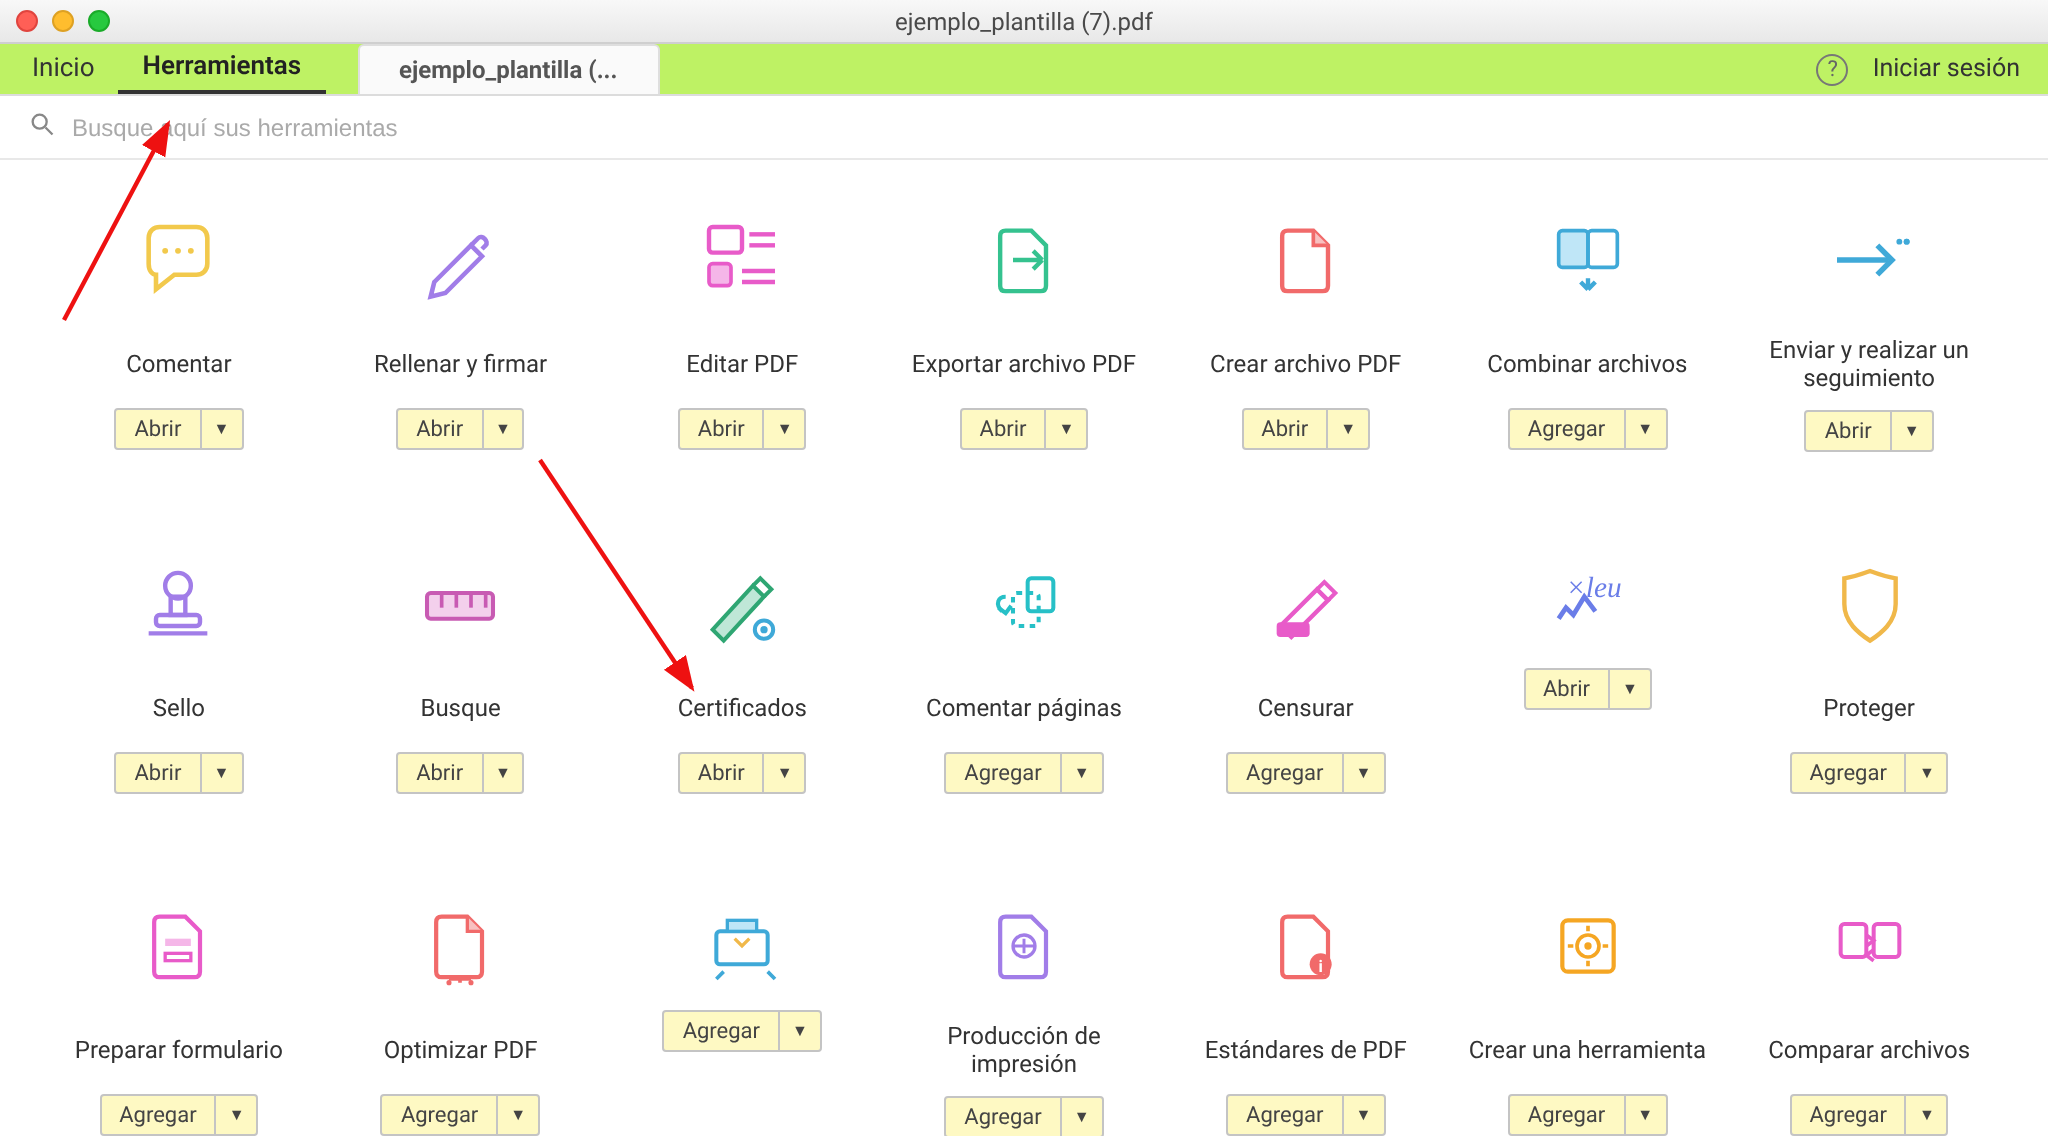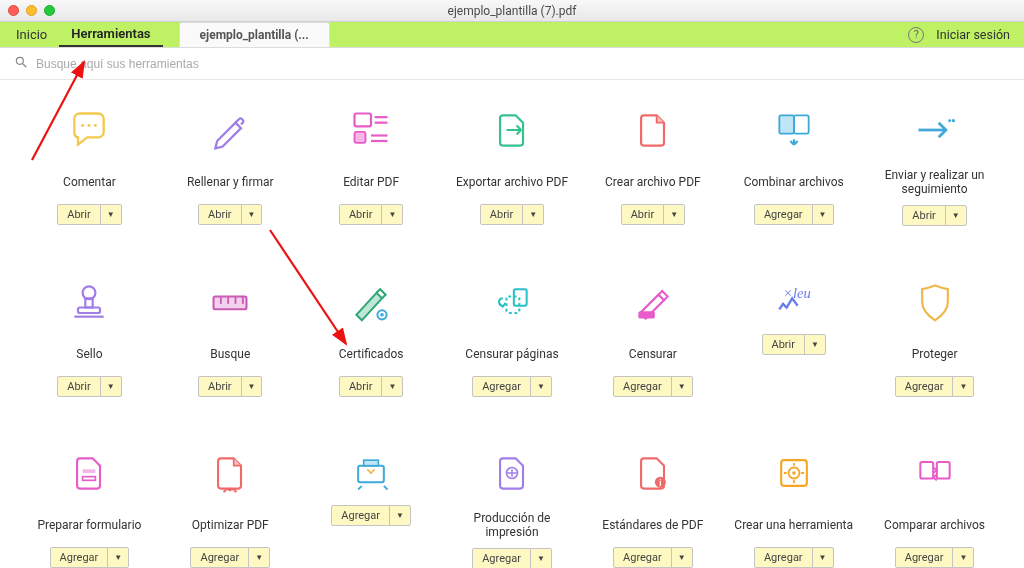--- a/index.html
+++ b/index.html
@@ -351,21 +351,21 @@
   </div>
       <div class="tool">
     <div class="icon-slot">
           <svg viewBox="0 0 48 48">
             <rect x="18" y="18" width="14" height="18" rx="2" fill="none" stroke="#27c0c7" stroke-width="2.2" stroke-dasharray="3 3"></rect>
             <rect x="26" y="10" width="14" height="18" rx="2" fill="none" stroke="#27c0c7" stroke-width="2.2"></rect>
             <path d="M14 20c-4 0-6 4-2 8" fill="none" stroke="#27c0c7" stroke-width="2.2"></path>
             <path d="M10 26l4 3 3-4" fill="none" stroke="#27c0c7" stroke-width="2.2"></path>
           </svg>
         </div>
-    <div class="tool-label">Censurar páginas</div>
+    <div class="tool-label">Comentar páginas</div>
     <div class="tool-btn">
       <span class="btn-main">Agregar</span>
       <span class="btn-arrow">▼</span>
     </div>
   </div>
       <div class="tool">
     <div class="icon-slot">
           <svg viewBox="0 0 48 48">
             <path d="M10 36 L30 16 l6 6 L16 42 z" fill="none" stroke="#e85bc9" stroke-width="2.4"></path>
             <rect x="8" y="34" width="18" height="8" rx="2" fill="#e85bc9"></rect>

